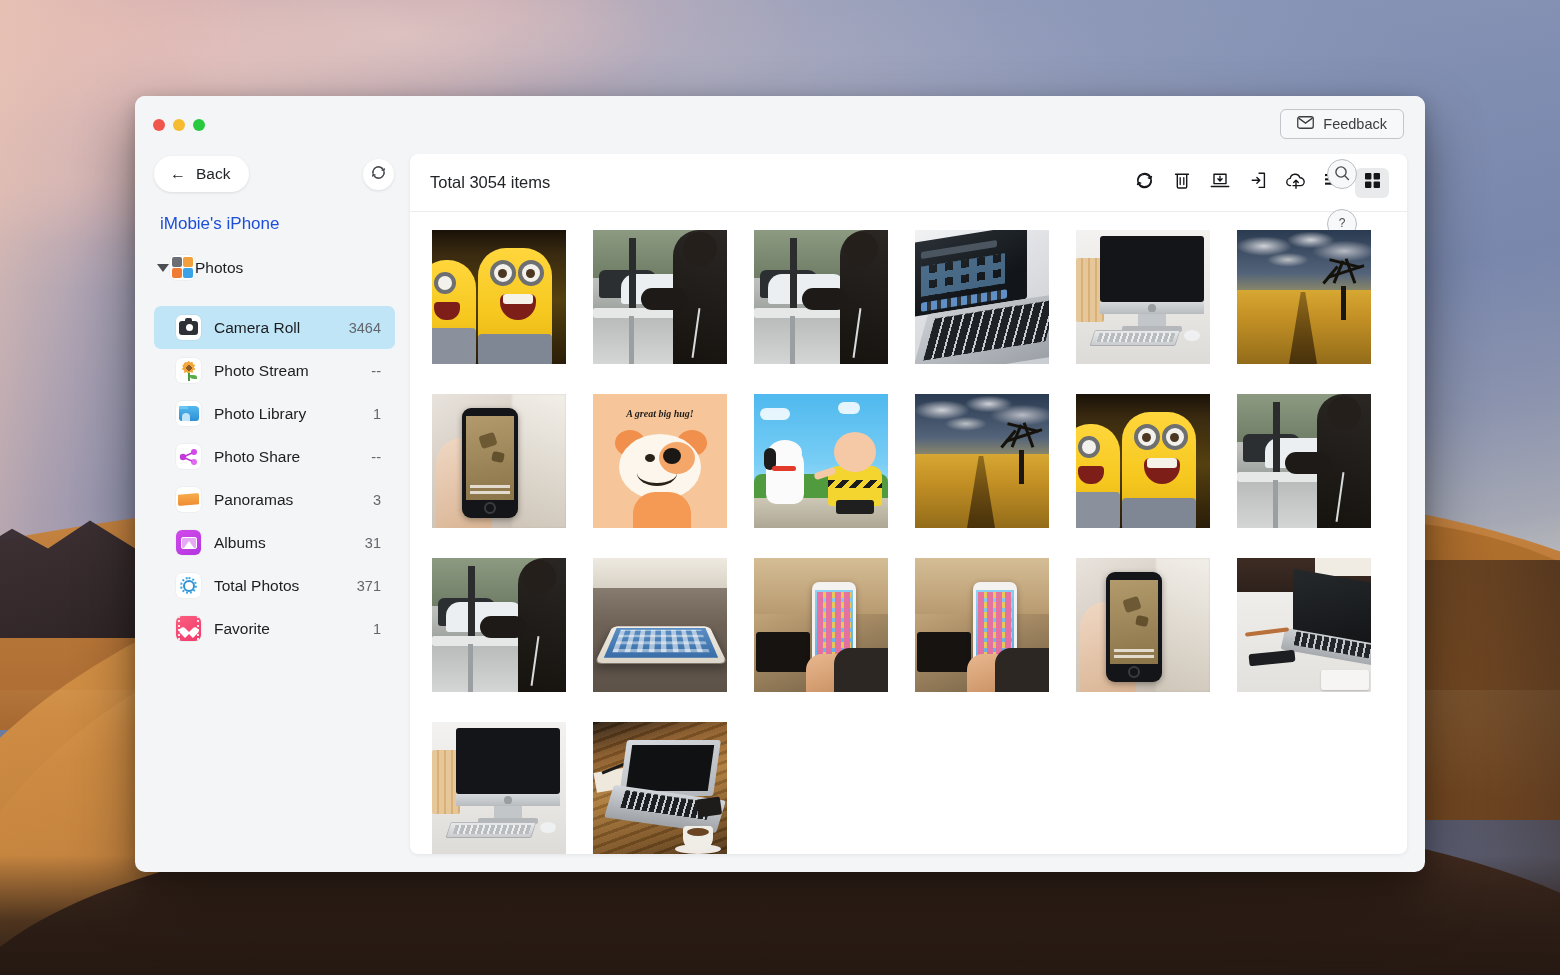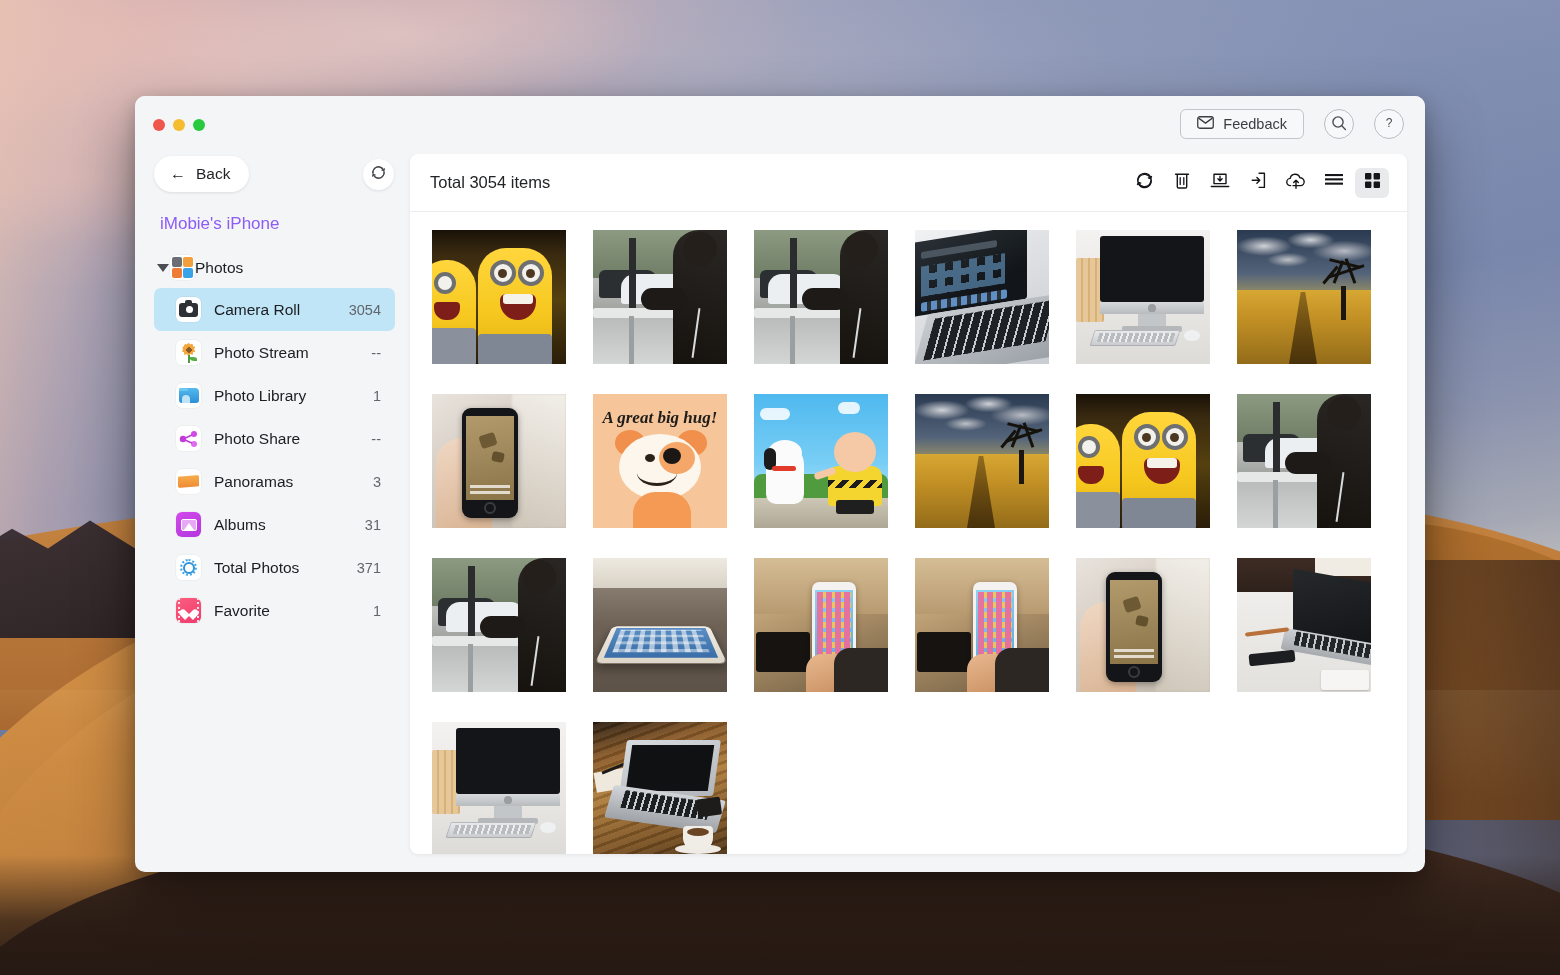--- a/index.html
+++ b/index.html
@@ -109,21 +109,21 @@
     position: absolute; left: 18px; top: 23px;
     display: flex; gap: 8px; align-items: center;
   }
   .dot { width: 12px; height: 12px; border-radius: 50%; }
   .dot.red { background: #f1564c; }
   .dot.yellow { background: #f6bc30; }
   .dot.green { background: #28c93f; }
 
   .titlebar-right {
     position: absolute; right: 21px; top: 13px;
-    display: flex; align-items: center; gap: 20px;
+    display: flex; align-items: center; gap: 20px; flex-direction: column;
   }
   .feedback-btn {
     height: 30px;
     display: flex; align-items: center; gap: 9px;
     padding: 0 16px;
     border: 1px solid #c2c5ca;
     border-radius: 6px;
     background: #f7f8f9;
     font-size: 14.5px;
     color: #3b3d40;
@@ -175,37 +175,37 @@
   .refresh-circle {
     width: 31px; height: 31px; border-radius: 50%;
     background: #ffffff;
     box-shadow: 0 1px 3px rgba(0,0,0,0.10);
     display: flex; align-items: center; justify-content: center;
     cursor: pointer;
   }
   .device-name {
     margin: 22px 0 0 6px;
     font-size: 17px;
-    color: #8b5cf6;
+    color: #1d4ed8;
   }
   .tree-root {
     display: flex; align-items: center; 
     margin: 21px 0 6px 3px;
     cursor: pointer;
   }
   .tri {
     width: 0; height: 0;
     border-left: 6px solid transparent;
     border-right: 6px solid transparent;
     border-top: 8px solid #4a4d52;
     margin-right: 1px;
   }
   .tree-root-label { font-size: 15.5px; color: #1b1d20; }
 
-  .nav-list { margin-top: 2px; padding-right: 15px; overflow: hidden; }
+  .nav-list { margin-top: 20px; padding-right: 15px; overflow: hidden; }
   .nav-item {
     display: flex; align-items: center;
     height: 43px;
     border-radius: 7px;
     padding: 0 14px 0 22px;
     cursor: pointer;
   }
   .nav-item.active { background: #bfe5f7; }
   .nav-label { flex: 1 1 auto; font-size: 15.5px; color: #1b1d20; margin-left: 13px; }
   .nav-count { font-size: 14.5px; color: #62666c; }
@@ -457,21 +457,21 @@
      background: linear-gradient(170deg,#b29a6c,#8a7448); }
   .art-iphonehand .obj { position:absolute; left:48px; top:40px; width:16px; height:13px; background:#6d5a34; border-radius:3px; transform: rotate(-18deg); }
   .art-iphonehand .obj2 { position:absolute; left:60px; top:58px; width:12px; height:10px; background:#63512e; border-radius:3px; transform: rotate(12deg); }
   .art-iphonehand .cap { position:absolute; left:38px; top:88px; width:40px; height:12px;
      background: repeating-linear-gradient(0deg,#f0ece4 0 3px, transparent 3px 6px); opacity:.85; }
   .art-iphonehand .home { position:absolute; left:52px; top:108px; width:12px; height:12px; border:2px solid #3a3d40; border-radius:50%; }
   .art-iphonehand .blur { position:absolute; right:0; top:0; width:54px; height:134px;
      background: linear-gradient(200deg,#f2efe9,#cfc6b9); filter: blur(1px); }
 
   .art-hug { background: #f6c69a; }
-  .art-hug .txt { position:absolute; left:0; right:0; top:14px; text-align:center; font-size:17px; color:#1e1c1a; font-family:"Liberation Serif", serif; font-weight:bold; }
+  .art-hug .txt { position:absolute; left:0; right:0; top:14px; text-align:center; font-size:10px; color:#1e1c1a; font-family:"Liberation Serif", serif; font-weight:bold; }
   .art-hug .head2 { position:absolute; left:26px; top:40px; width:82px; height:66px; border-radius:50%; background:#fdf6ec; }
   .art-hug .ear { position:absolute; width:30px; height:26px; border-radius:50%; background:#f18f4d; }
   .art-hug .e1 { left:22px; top:36px; }
   .art-hug .e2 { left:84px; top:36px; }
   .art-hug .patch { position:absolute; left:66px; top:48px; width:36px; height:32px; border-radius:50%; background:#f4a768; }
   .art-hug .eye { position:absolute; width:18px; height:16px; border-radius:50%; background:#1b1714; }
   .art-hug .ey1 { left:70px; top:54px; }
   .art-hug .nose { position:absolute; left:52px; top:60px; width:10px; height:8px; border-radius:50%; background:#2a211a; }
   .art-hug .smile { position:absolute; left:44px; top:66px; width:40px; height:26px; border-bottom:3px solid #2a211a; border-radius:0 0 50% 50%; }
   .art-hug .body2 { position:absolute; left:40px; top:98px; width:58px; height:38px; border-radius:22px 22px 0 0; background:#f59a54; }
@@ -646,21 +646,21 @@
           <span class="tree-root-label">Photos</span>
         </div>
 
         <div class="nav-list">
 
           <div class="nav-item active">
             <span class="ic ic-camera">
                 <i class="body"></i>
               </span>
             <span class="nav-label">Camera Roll</span>
-            <span class="nav-count">3054</span>
+            <span class="nav-count">3464</span>
           </div>
 
           <div class="nav-item">
             <span class="ic ic-white">
               <i class="sunflower">
                   <i class="petals"></i>
                   <i class="stem"></i>
                   <i class="leaf"></i>
                 </i>
             </span>

